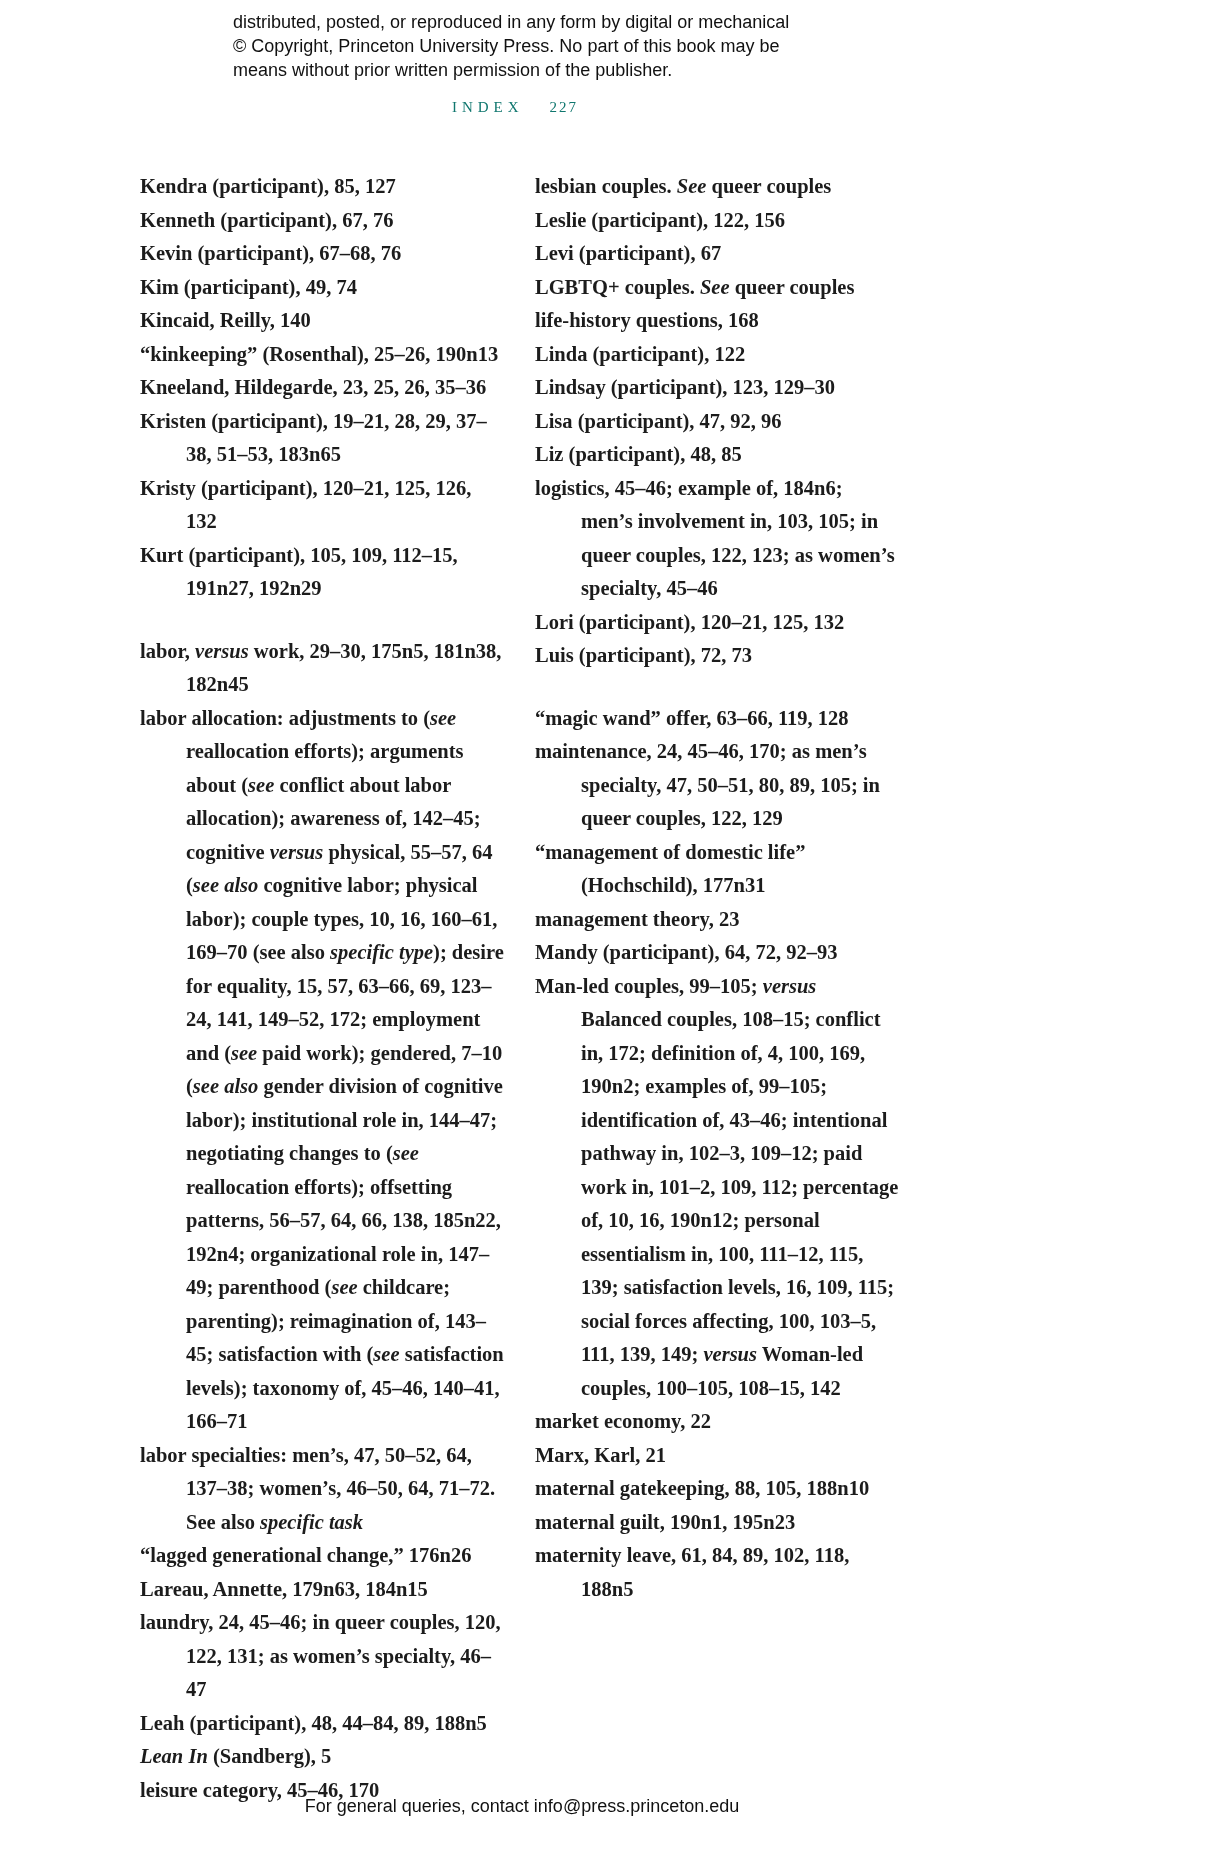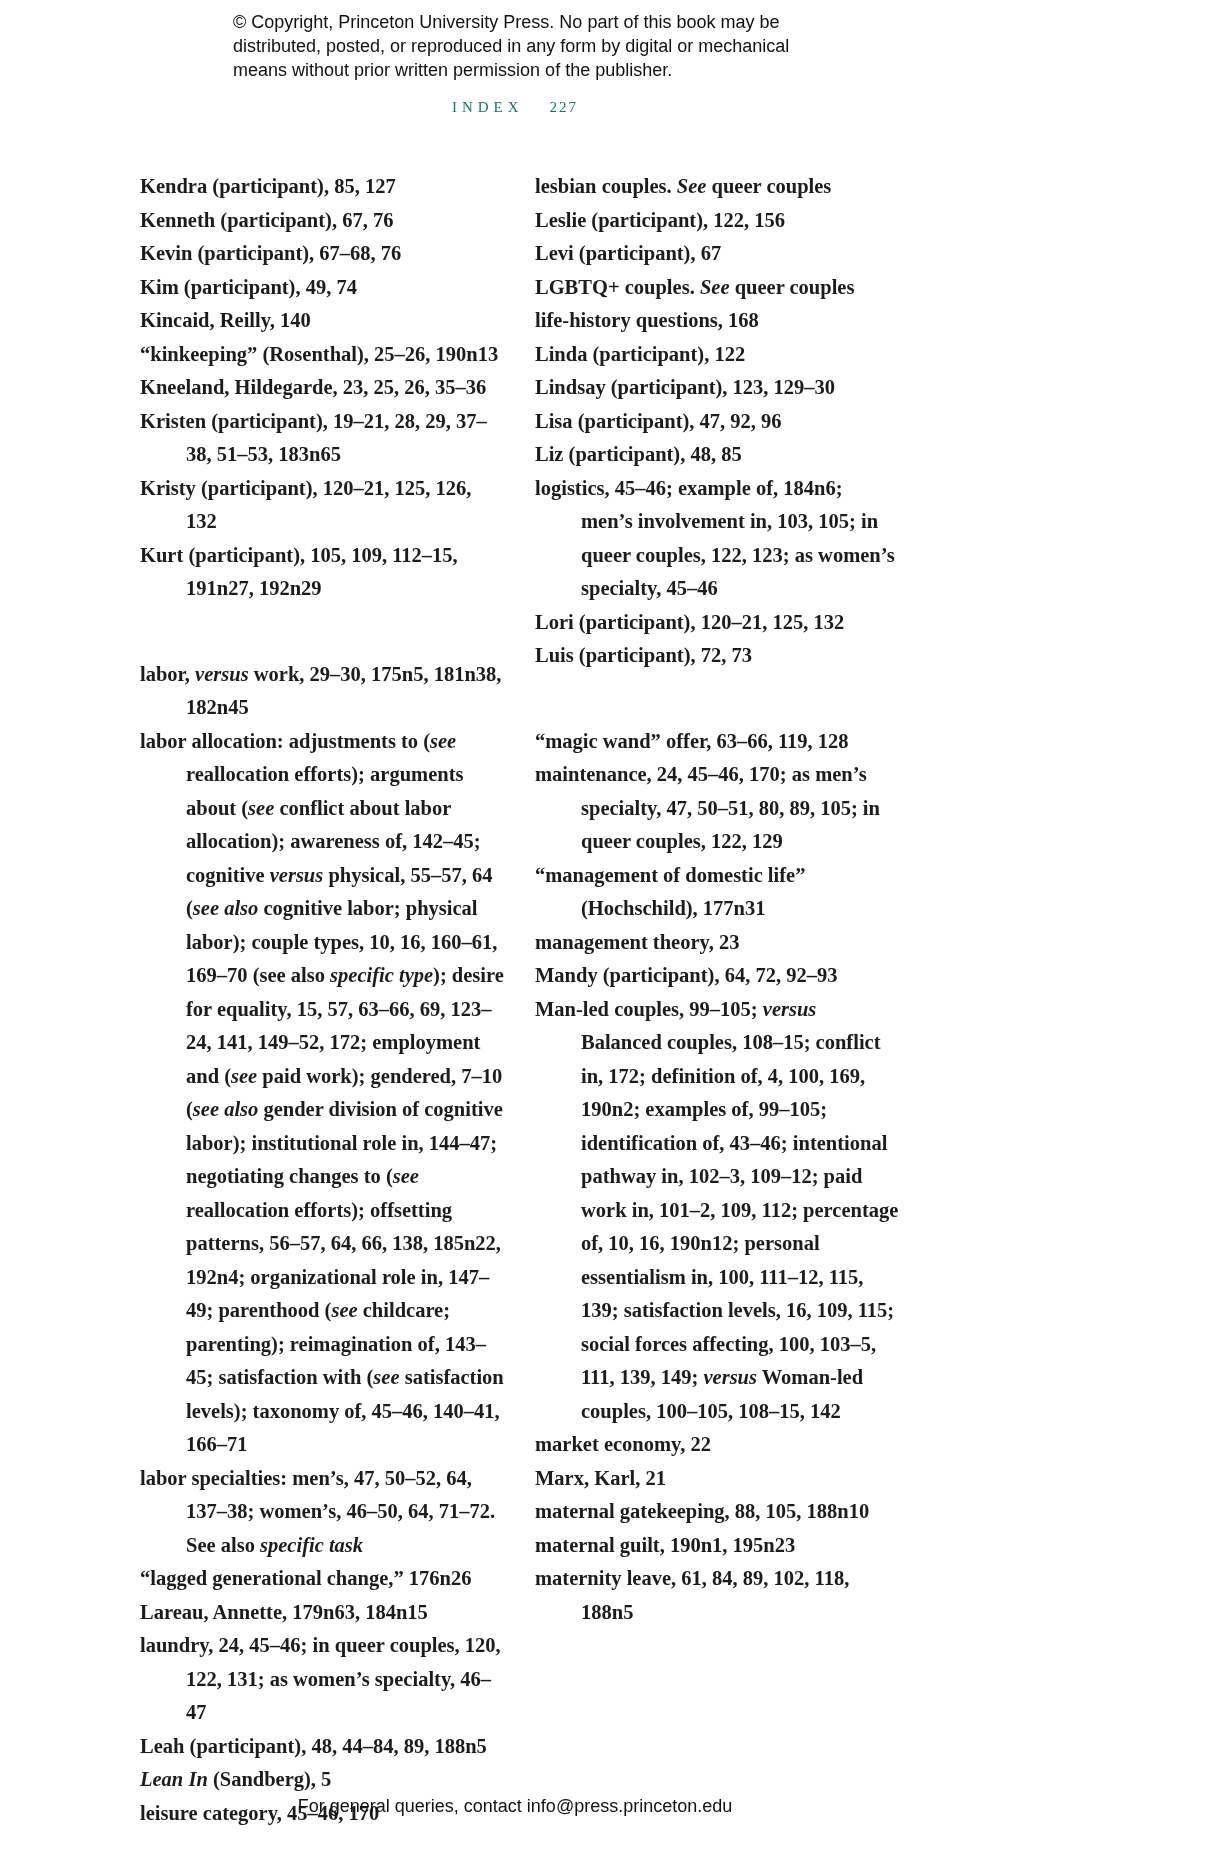--- a/index.html
+++ b/index.html
@@ -44,38 +44,38 @@
   }
   .col {
     width: 364px;
     font-size: 20.5px;
     line-height: 33.5px;
   }
   .entry {
     padding-left: 46px;
     text-indent: -46px;
   }
-  .entry.gap { margin-top: 52px; }
+  .entry.gap { margin-top: 29px; }
   .it { font-style: italic; }
   .footer {
     position: absolute;
-    left: 0; top: 1796px;
+    left: 7px; top: 1796px;
     width: 1030px;
     text-align: center;
     font-family: "Liberation Sans", sans-serif;
     font-size: 18px;
     color: #111;
   }
 </style>
 </head>
 <body>
 
 <div class="copyright">
+  <div>distributed, posted, or reproduced in any form by digital or mechanical</div>
   <div>© Copyright, Princeton University Press. No part of this book may be</div>
-  <div>distributed, posted, or reproduced in any form by digital or mechanical</div>
   <div>means without prior written permission of the publisher.</div>
 </div>
 
 <div class="page-head">
   <span class="head-title">INDEX</span><span class="head-page">227</span>
 </div>
 
 <div class="columns">
   <div class="col">
       <div class="entry"><span>Kendra (participant), 85, 127</span></div>

